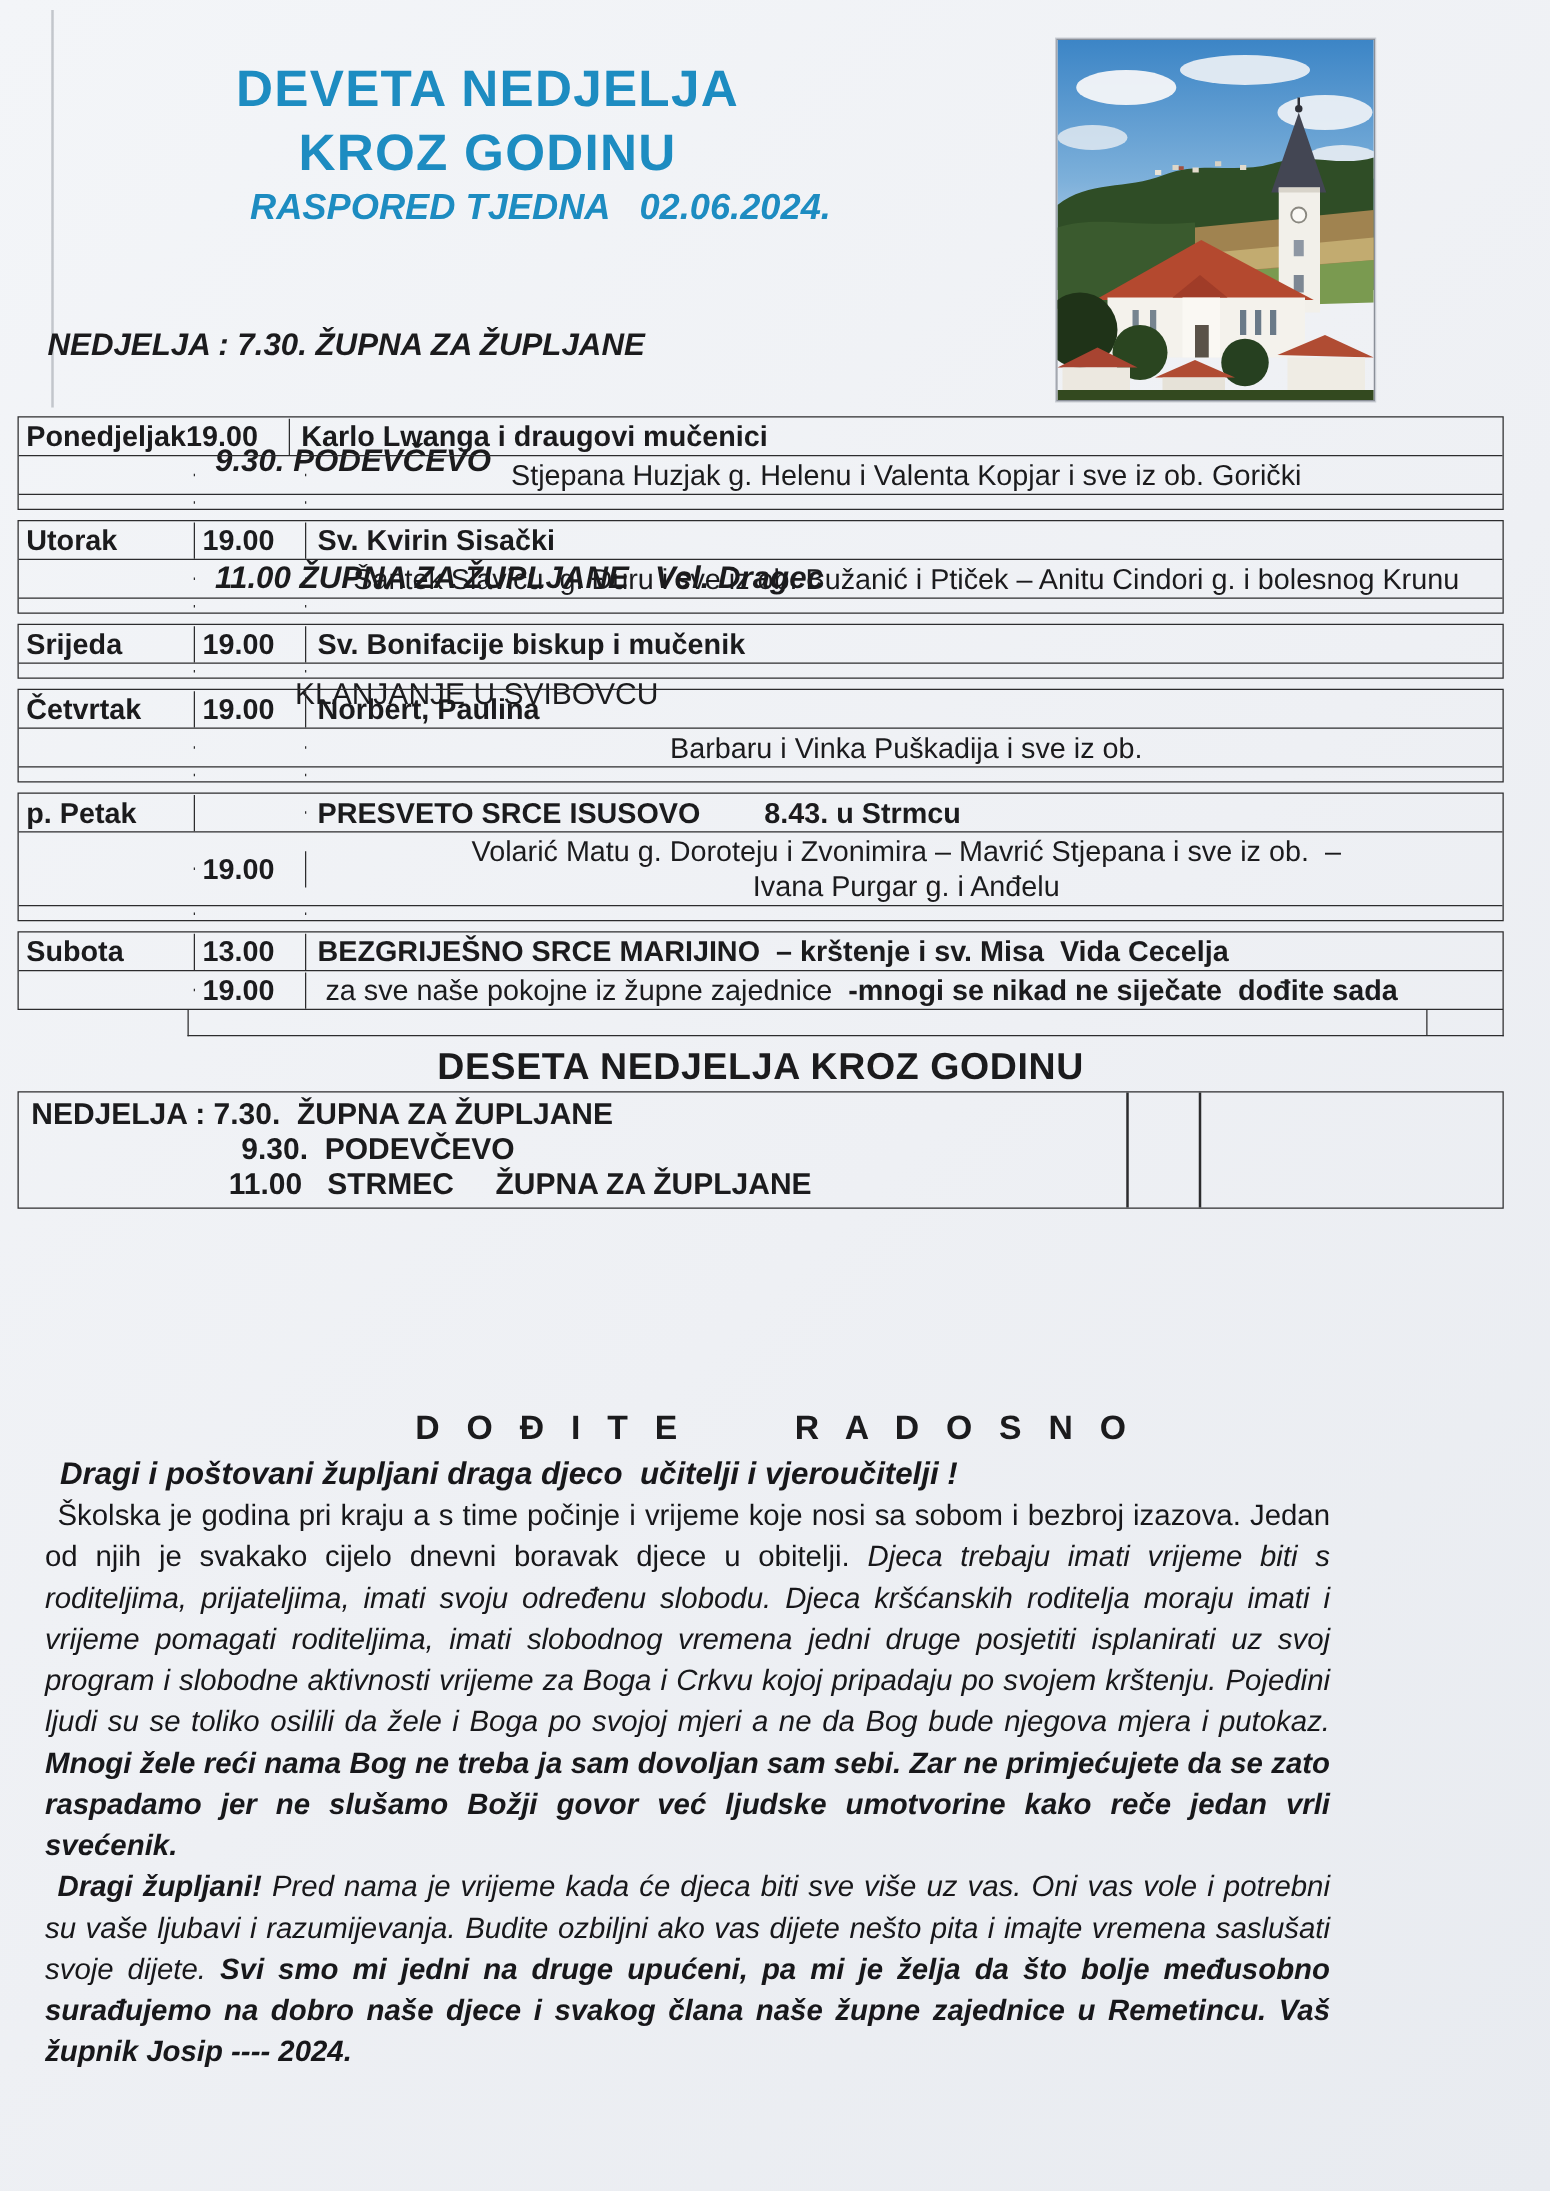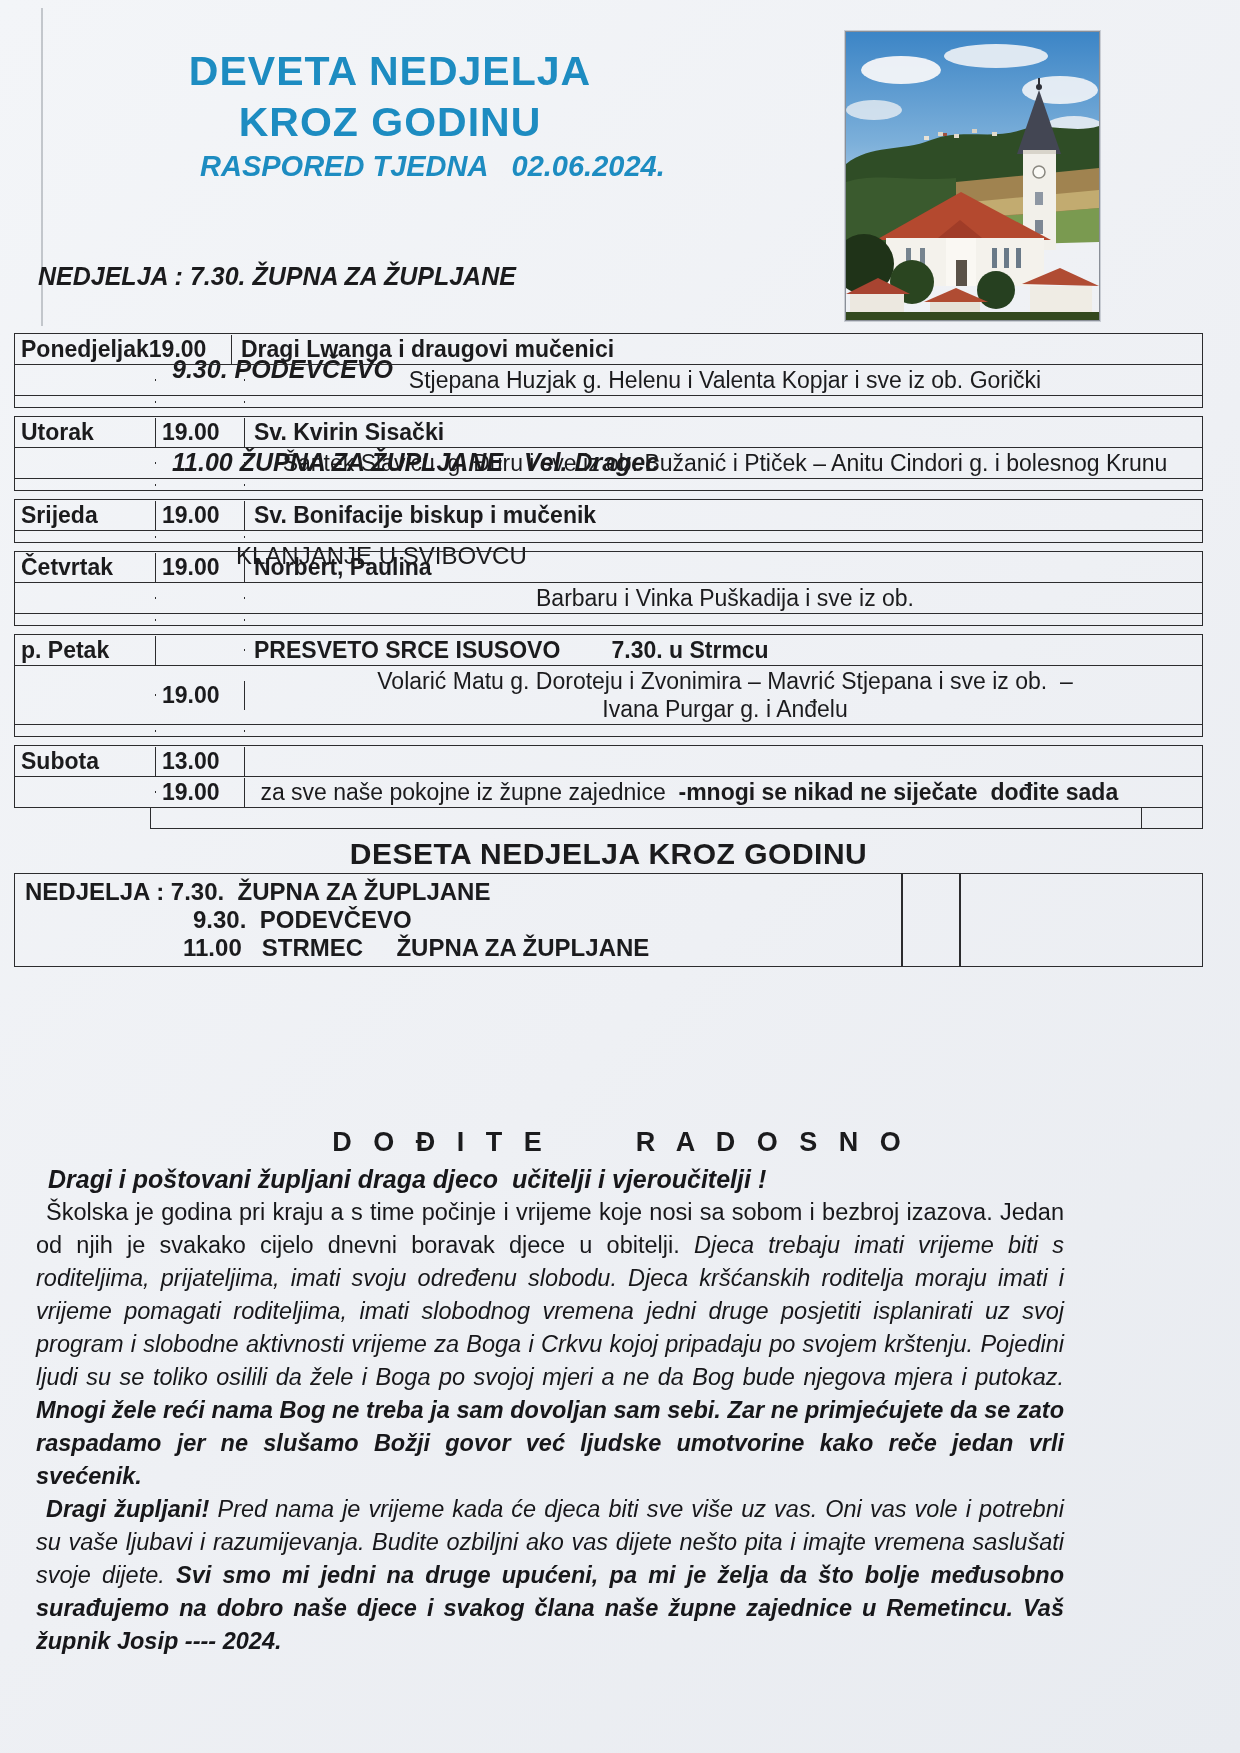--- a/index.html
+++ b/index.html
@@ -141,21 +141,21 @@
     <rect x="84" y="270" width="50" height="18" fill="#e6e2d8"></rect>
     <polygon points="176,252 214,236 253,254" fill="#b04c33"></polygon>
     <rect x="184" y="254" width="62" height="34" fill="#efece4"></rect>
     <rect x="0" y="280" width="253" height="8" fill="#33491f"></rect>
   </svg>
 
   <div class="sched" id="sched">
       <div class="group">
         <div class="row">
           <div class="c c-merged">Ponedjeljak19.00</div>
-          <div class="c c-text b">Dragi Lwanga i draugovi mučenici</div>
+          <div class="c c-text b">Karlo Lwanga i draugovi mučenici</div>
         </div>
         <div class="row">
           <div class="c c-day"></div>
           <div class="c c-time"></div>
           <div class="c c-text"><div class="ln">Stjepana Huzjak g. Helenu i Valenta Kopjar i sve iz ob. Gorički</div></div>
         </div>
         <div class="row empty">
           <div class="c c-day"></div>
           <div class="c c-time"></div>
           <div class="c c-text"></div>
@@ -204,37 +204,38 @@
         <div class="row empty">
           <div class="c c-day"></div>
           <div class="c c-time"></div>
           <div class="c c-text"></div>
         </div>
       </div>
       <div class="group">
         <div class="row">
           <div class="c c-day">p. Petak</div>
           <div class="c c-time"></div>
-          <div class="c c-text b">PRESVETO SRCE ISUSOVO        7.30. u Strmcu</div>
+          <div class="c c-text b">PRESVETO SRCE ISUSOVO        8.43. u Strmcu</div>
         </div>
         <div class="row">
           <div class="c c-day"></div>
           <div class="c c-time">19.00</div>
           <div class="c c-text"><div class="ln">Volarić Matu g. Doroteju i Zvonimira – Mavrić Stjepana i sve iz ob.  –</div><div class="ln">Ivana Purgar g. i Anđelu</div></div>
         </div>
         <div class="row empty">
           <div class="c c-day"></div>
           <div class="c c-time"></div>
           <div class="c c-text"></div>
         </div>
       </div>
       <div class="group no-gap">
         <div class="row">
           <div class="c c-day">Subota</div>
           <div class="c c-time">13.00</div>
+          <div class="c c-text b">BEZGRIJEŠNO SRCE MARIJINO  – krštenje i sv. Misa  Vida Cecelja</div>
         </div>
         <div class="row">
           <div class="c c-day"></div>
           <div class="c c-time">19.00</div>
           <div class="c c-text"><span> za sve naše pokojne iz župne zajednice  </span><span style="font-weight: bold;">-mnogi se nikad ne siječate  dođite sada</span></div>
         </div>
       </div>
       <div class="tail-row">
         <div class="tail-main"></div>
         <div class="tail-cell"></div>

